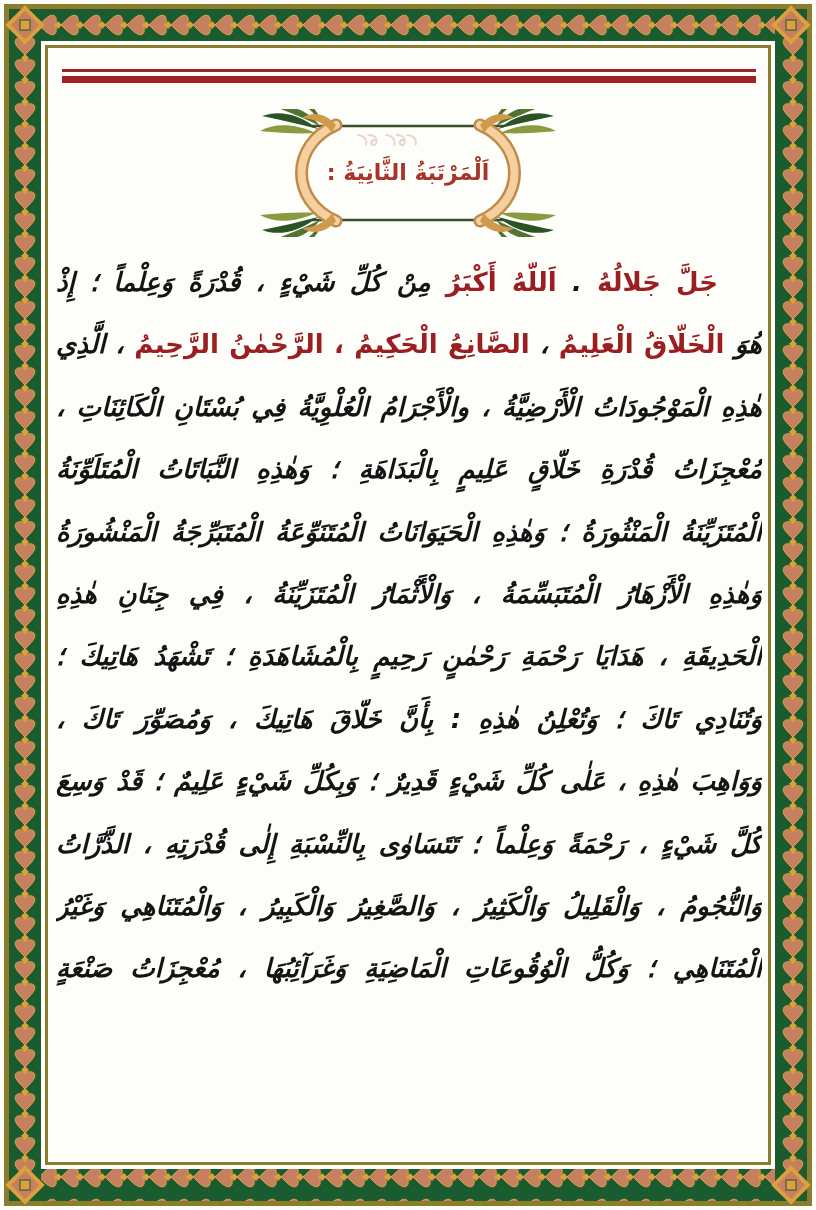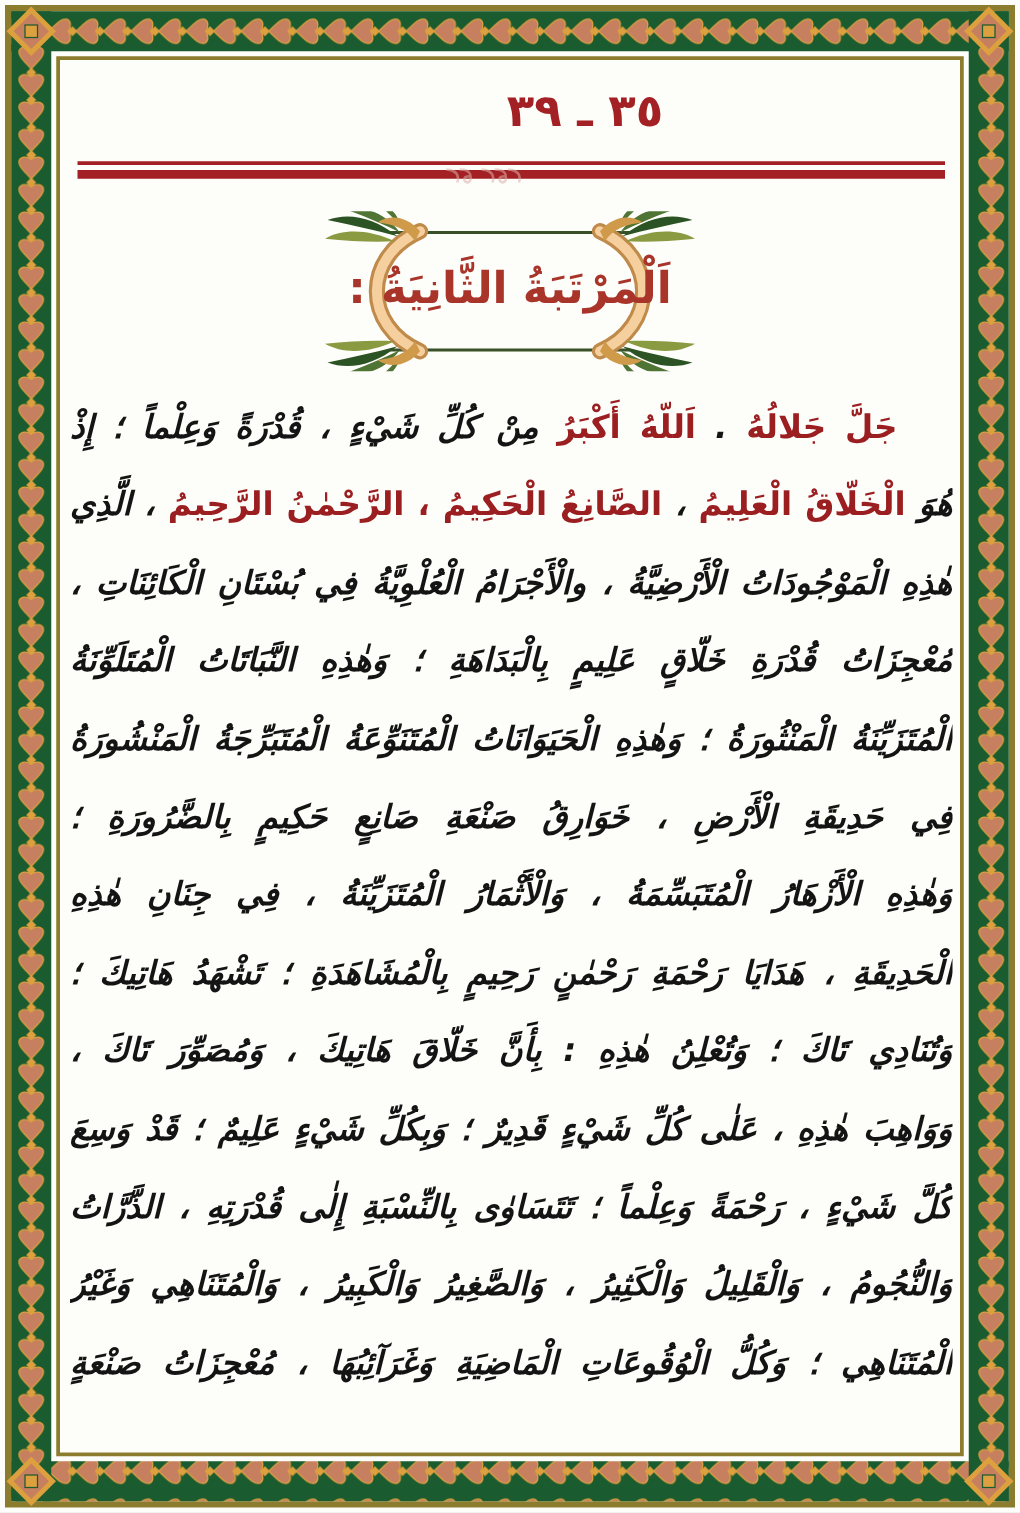--- a/index.html
+++ b/index.html
@@ -58,21 +58,21 @@
   .ribbon-over{fill:none;stroke:var(--ribbon-peach);stroke-width:8;stroke-linecap:round;}
   .curl{fill:var(--ribbon-curl);}
   .leaf1{fill:var(--leaf-dark);}
   .leaf2{fill:var(--leaf-mid);}
   .leaf3{fill:var(--leaf-olive);}
   .c-label{
     position:absolute;left:0;right:0;top:50%;
     transform:translateY(-54%);
     text-align:center;
     color:var(--cartouche-red);
-    font-size:35px;font-weight:bold;
+    font-size:22px;font-weight:bold;
     white-space:nowrap;
   }
 
   
   .body{margin:14px 6px 0 8px;direction:rtl;}
   .bline{
     font-size:26px;font-weight:bold;
     height:62.4px;line-height:62.4px;
     color:var(--text-black);
     text-align:justify;text-align-last:justify;
@@ -130,21 +130,20 @@
       <rect class="corner-inner" x="-10" y="-10" width="20" height="20" transform="rotate(45)"></rect>
       <rect class="corner-sq" x="-5" y="-5" width="10" height="10"></rect>
     </g>
   </svg>
 
   <div class="inner-line"></div>
 
   <div class="content">
 
     <div class="header">
-      <span>٣٥ ـ ٣٩</span>
     </div>
 
     <div class="ghost">رور ور</div>
 
     <div class="rule"></div>
 
     <div class="cartouche">
       <svg width="304" height="128" viewBox="0 0 304 128" aria-hidden="true">
         <defs>
           <g id="corner-flora">
@@ -173,21 +172,20 @@
       </svg>
       <div class="c-label">اَلْمَرْتَبَةُ الثَّانِيَةُ :</div>
     </div>
 
     <div class="body">
         <div class="bline first"><span class="red">جَلَّ جَلالُهُ</span><span class="black"> . </span><span class="red">اَللّهُ أَكْبَرُ</span><span class="black"> مِنْ كُلِّ شَيْءٍ ، قُدْرَةً وَعِلْماً ؛ إِذْ</span></div>
         <div class="bline"><span class="black">هُوَ </span><span class="red">الْخَلّاقُ الْعَلِيمُ</span><span class="black"> ، </span><span class="red">الصَّانِعُ الْحَكِيمُ ، الرَّحْمٰنُ الرَّحِيمُ</span><span class="black"> ، الَّذِي</span></div>
         <div class="bline"><span class="black">هٰذِهِ الْمَوْجُودَاتُ الْأَرْضِيَّةُ ، والْأَجْرَامُ الْعُلْوِيَّةُ فِي بُسْتَانِ الْكَائِنَاتِ ،</span></div>
         <div class="bline"><span class="black">مُعْجِزَاتُ قُدْرَةِ خَلّاقٍ عَلِيمٍ بِالْبَدَاهَةِ ؛ وَهٰذِهِ النَّبَاتَاتُ الْمُتَلَوِّنَةُ</span></div>
         <div class="bline"><span class="black">الْمُتَزَيِّنَةُ الْمَنْثُورَةُ ؛ وَهٰذِهِ الْحَيَوَانَاتُ الْمُتَنَوِّعَةُ الْمُتَبَرِّجَةُ الْمَنْشُورَةُ</span></div>
-        <div class="bline"><span class="black">فِي حَدِيقَةِ الْأَرْضِ ، خَوَارِقُ صَنْعَةِ صَانِعٍ حَكِيمٍ بِالضَّرُورَةِ ؛</span></div>
         <div class="bline"><span class="black">وَهٰذِهِ الْأَزْهَارُ الْمُتَبَسِّمَةُ ، وَالْأَثْمَارُ الْمُتَزَيِّنَةُ ، فِي جِنَانِ هٰذِهِ</span></div>
         <div class="bline"><span class="black">الْحَدِيقَةِ ، هَدَايَا رَحْمَةِ رَحْمٰنٍ رَحِيمٍ بِالْمُشَاهَدَةِ ؛ تَشْهَدُ هَاتِيكَ ؛</span></div>
         <div class="bline"><span class="black">وَتُنَادِي تَاكَ ؛ وَتُعْلِنُ هٰذِهِ : بِأَنَّ خَلّاقَ هَاتِيكَ ، وَمُصَوِّرَ تَاكَ ،</span></div>
         <div class="bline"><span class="black">وَوَاهِبَ هٰذِهِ ، عَلٰى كُلِّ شَيْءٍ قَدِيرٌ ؛ وَبِكُلِّ شَيْءٍ عَلِيمٌ ؛ قَدْ وَسِعَ</span></div>
         <div class="bline"><span class="black">كُلَّ شَيْءٍ ، رَحْمَةً وَعِلْماً ؛ تَتَسَاوٰى بِالنِّسْبَةِ إِلٰى قُدْرَتِهِ ، الذَّرَّاتُ</span></div>
         <div class="bline"><span class="black">وَالنُّجُومُ ، وَالْقَلِيلُ وَالْكَثِيرُ ، وَالصَّغِيرُ وَالْكَبِيرُ ، وَالْمُتَنَاهِي وَغَيْرُ</span></div>
         <div class="bline"><span class="black">الْمُتَنَاهِي ؛ وَكُلُّ الْوُقُوعَاتِ الْمَاضِيَةِ وَغَرَآئِبُهَا ، مُعْجِزَاتُ صَنْعَةٍ</span></div>
       </div>
 
   </div>

